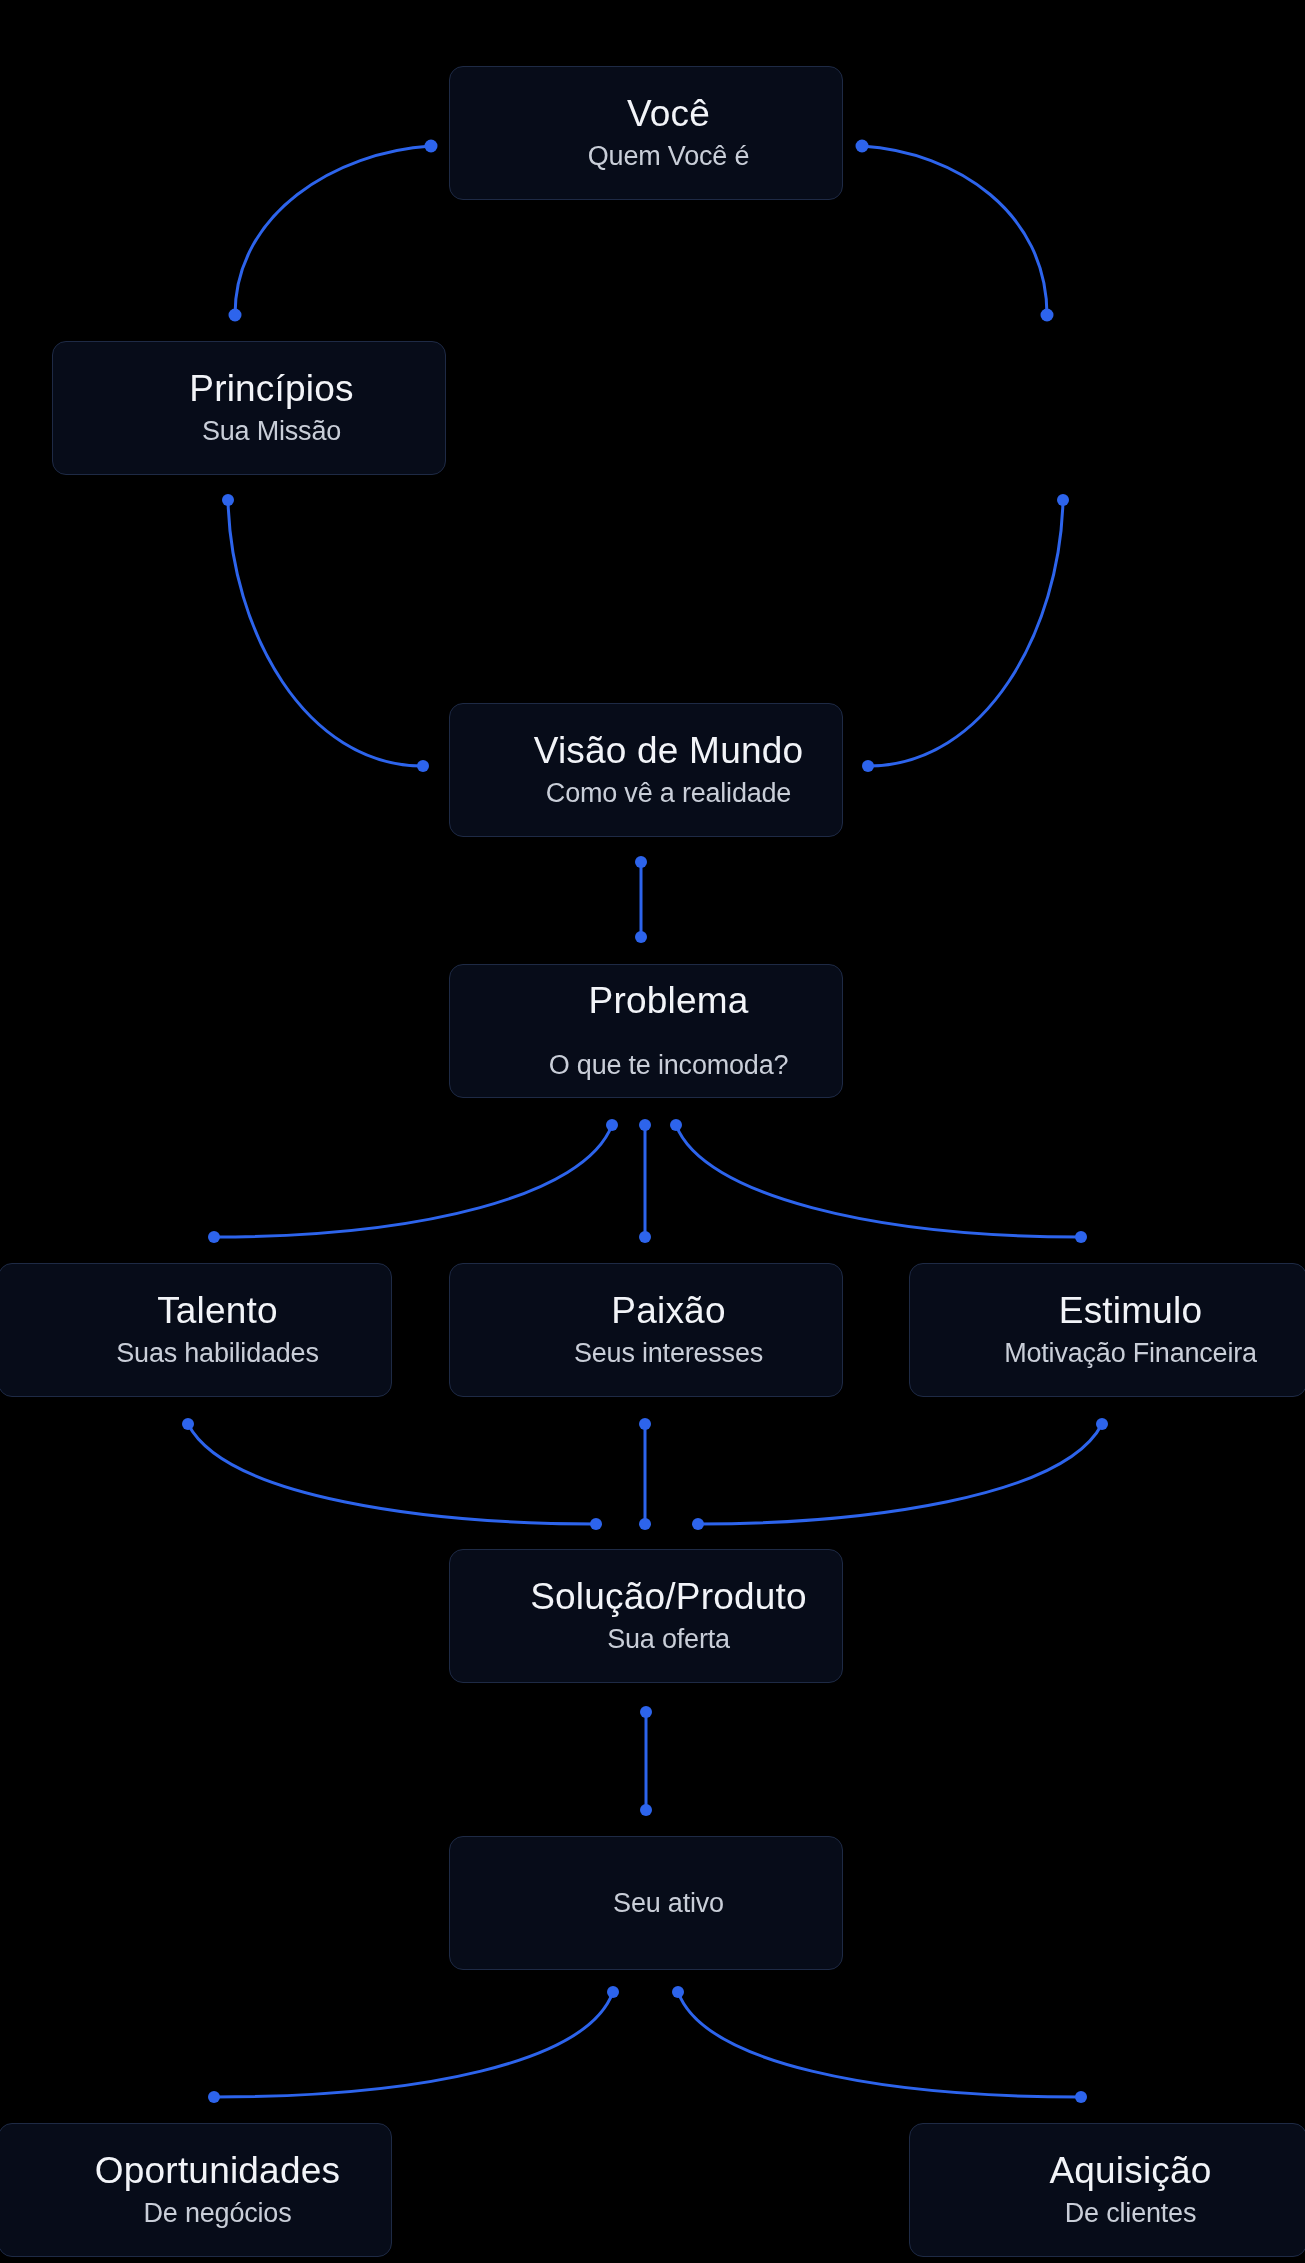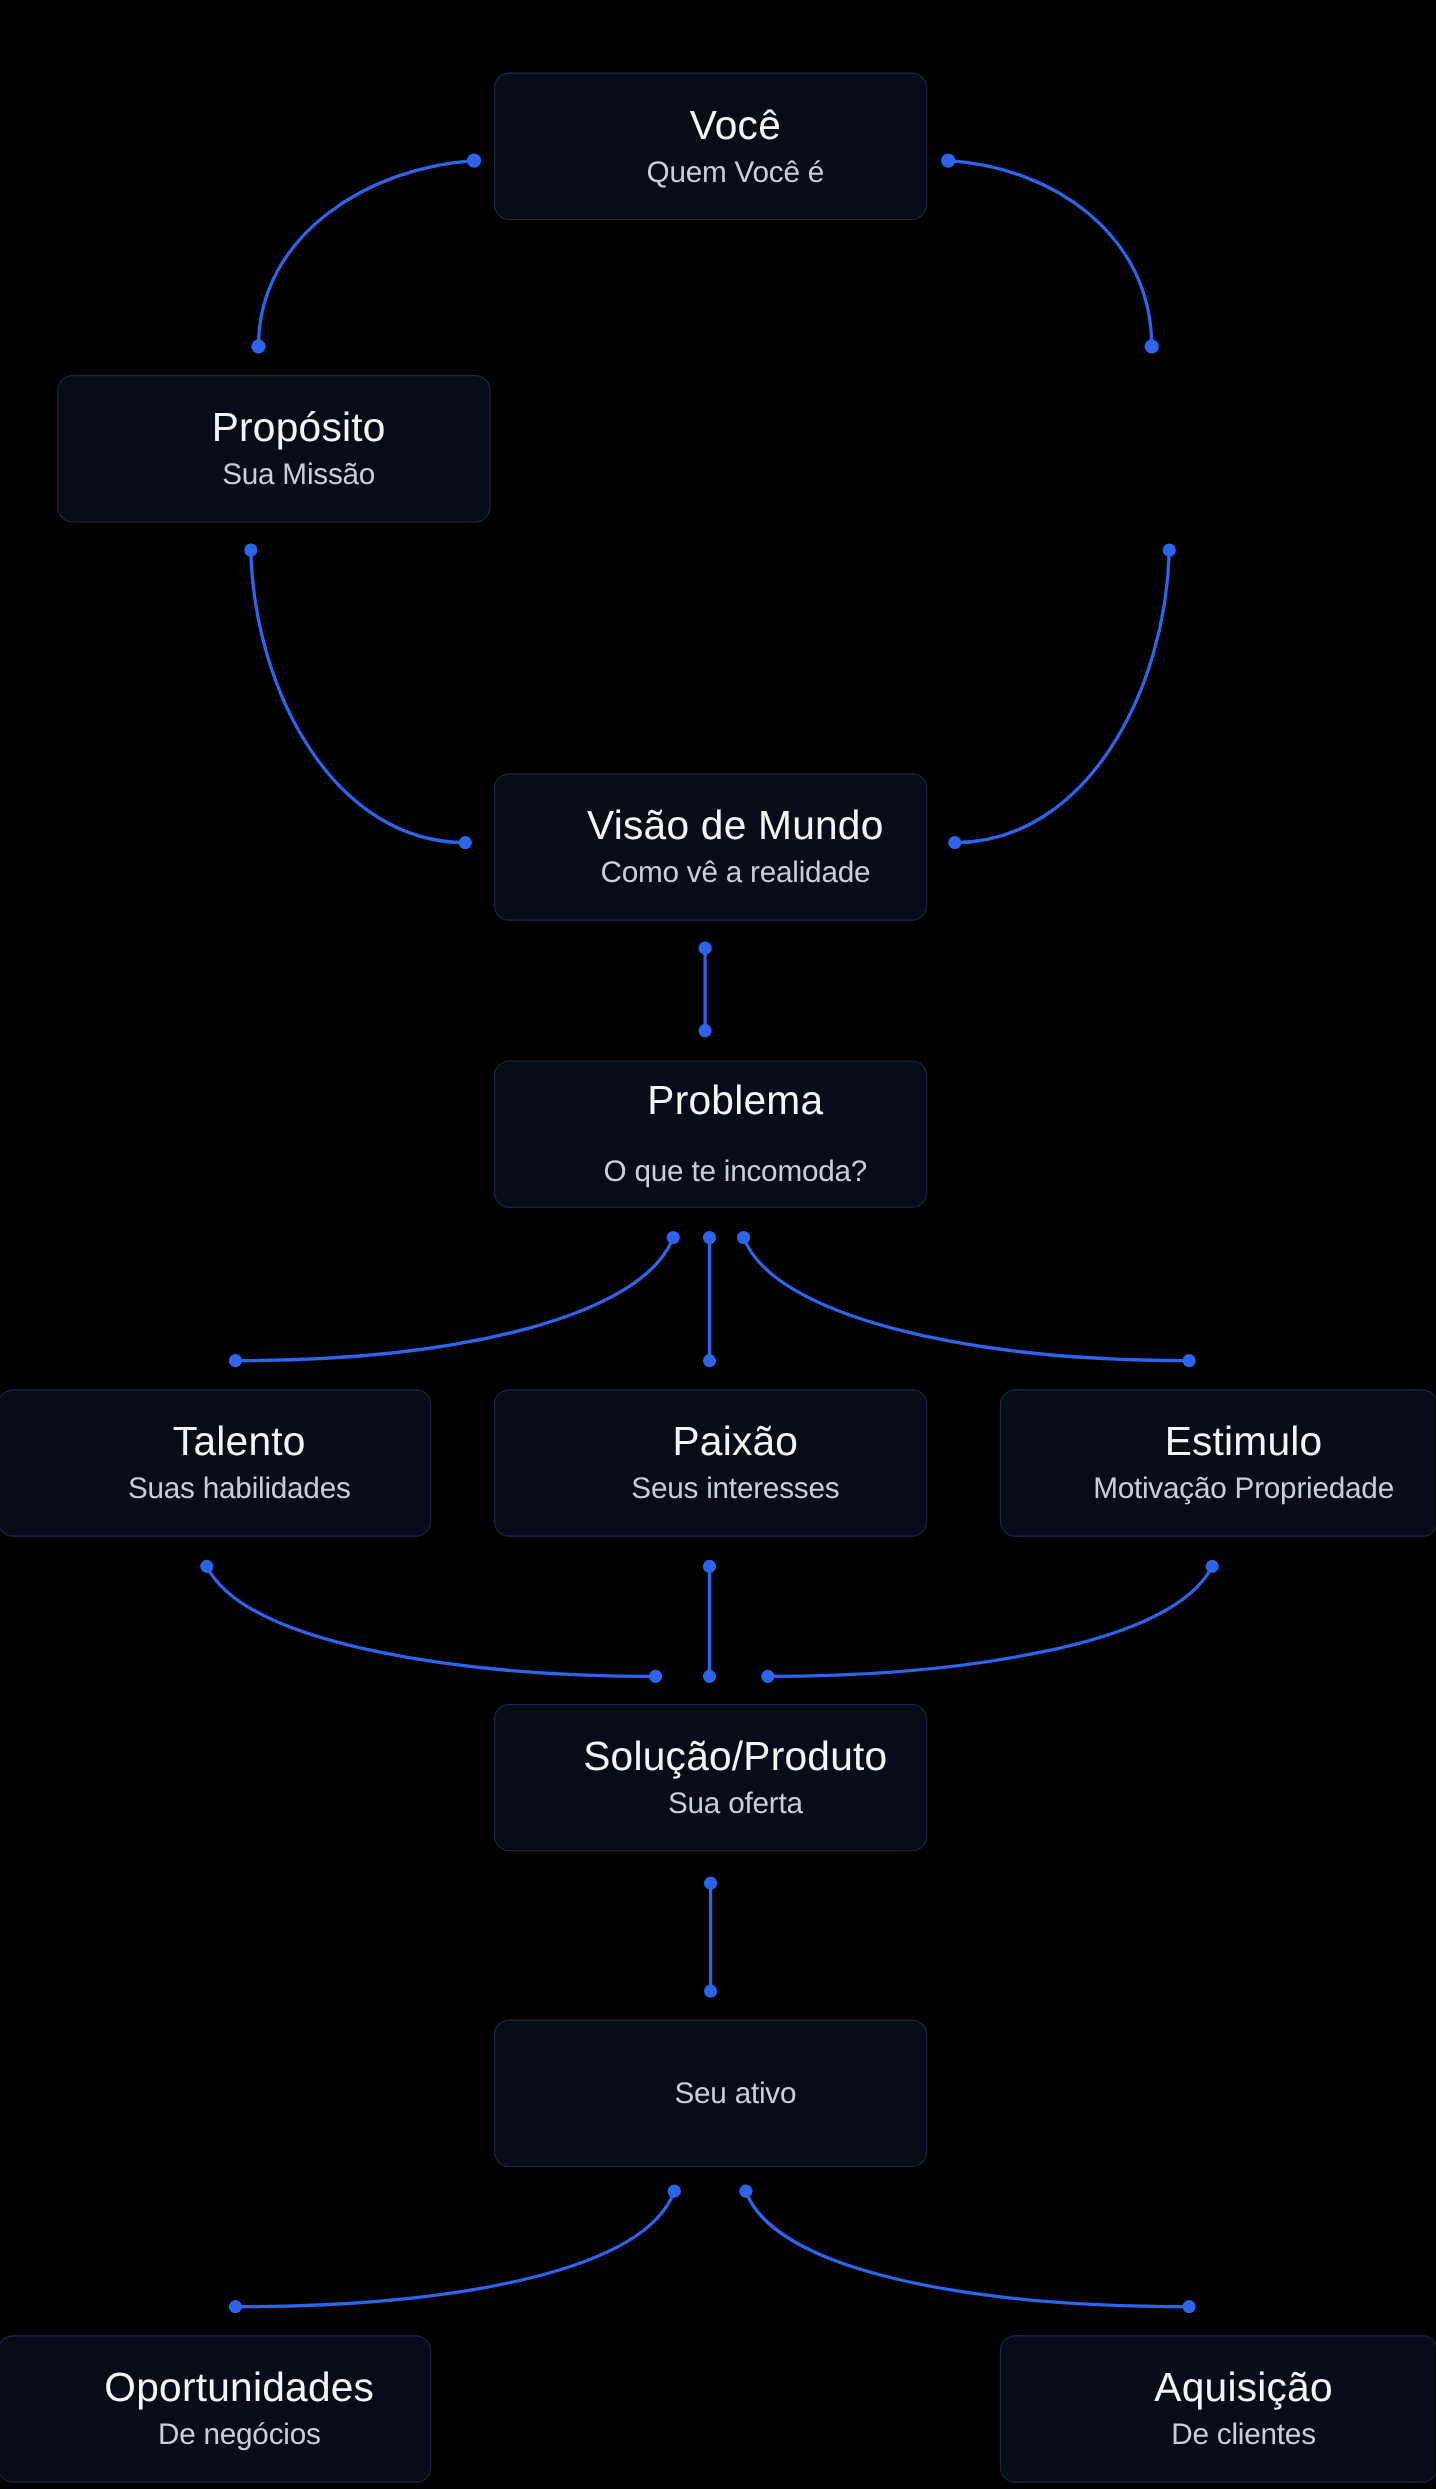--- a/index.html
+++ b/index.html
@@ -152,21 +152,21 @@
       <circle cx="1081" cy="2097" r="6"></circle>
     </g>
   </svg>
 
   <div class="node n-voce">
     <div class="title">Você</div>
     <div class="subtitle">Quem Você é</div>
   </div>
 
   <div class="node n-proposito">
-    <div class="title">Propósito</div>
+    <div class="title">Princípios</div>
     <div class="subtitle">Sua Missão</div>
   </div>
 
 
   <div class="node n-visao">
     <div class="title">Visão de Mundo</div>
     <div class="subtitle">Como vê a realidade</div>
   </div>
 
   <div class="node n-problema">
@@ -179,21 +179,21 @@
     <div class="subtitle">Suas habilidades</div>
   </div>
 
   <div class="node n-paixao">
     <div class="title">Paixão</div>
     <div class="subtitle">Seus interesses</div>
   </div>
 
   <div class="node n-estimulo">
     <div class="title">Estimulo</div>
-    <div class="subtitle">Motivação Propriedade</div>
+    <div class="subtitle">Motivação Financeira</div>
   </div>
 
   <div class="node n-solucao">
     <div class="title">Solução/Produto</div>
     <div class="subtitle">Sua oferta</div>
   </div>
 
   <div class="node n-propriedade">
     <div class="subtitle">Seu ativo</div>
   </div>

